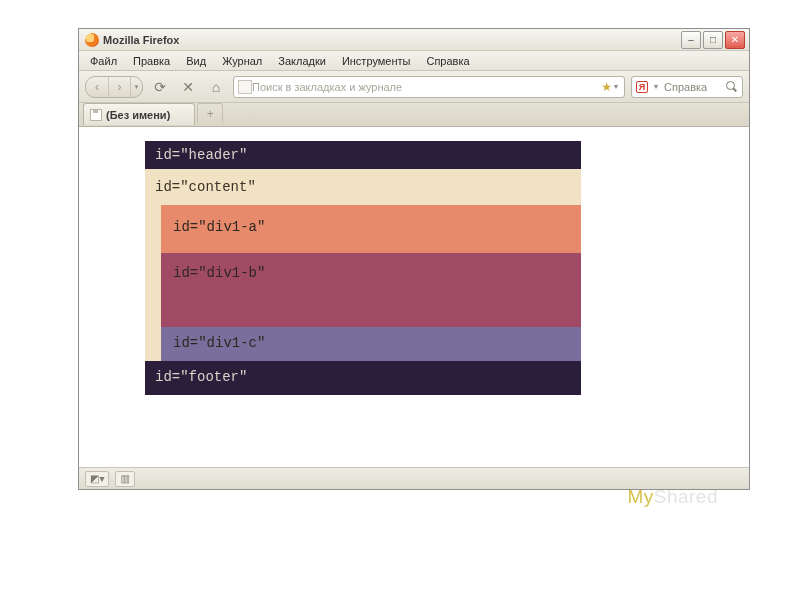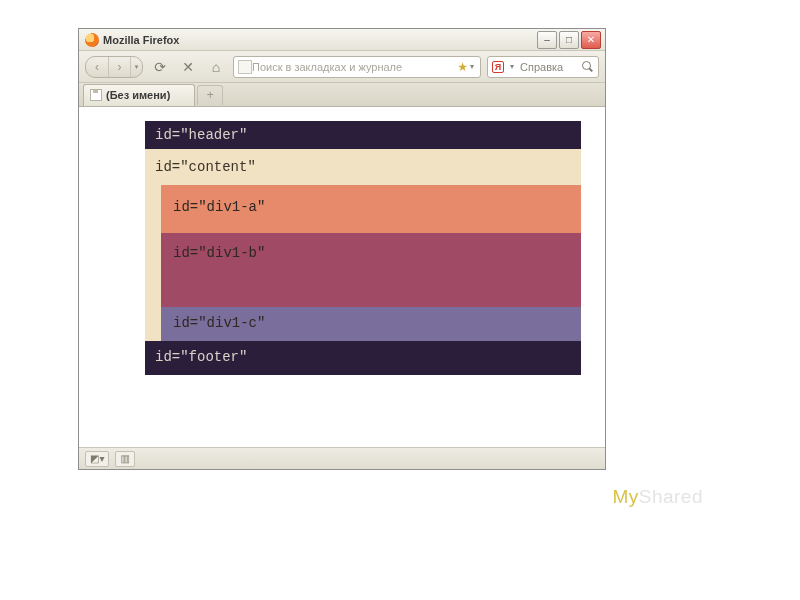--- a/index.html
+++ b/index.html
@@ -8,21 +8,21 @@
     font-family: Tahoma, Arial, sans-serif;
     font-size: 11px;
     width: 800px;
     height: 600px;
     overflow: hidden;
   }
   .stage {
     padding: 28px 78px 0 78px;
   }
   .browser-window {
-    width: 528px;
+    width: 672px;
     border: 1px solid #8e8e8e;
     background: #eceae3;
     box-shadow: 0 0 0 1px #fff inset;
   }
   
   .titlebar {
     height: 22px;
     background: linear-gradient(#f6f5ef, #e6e3d8);
     border-bottom: 1px solid #c9c6b9;
     display: flex;
@@ -157,21 +157,21 @@
   .mag::after {
     content: ""; position: absolute; width: 4px; height: 1.5px;
     background: #7e7b6e; transform: rotate(45deg); left: 7px; top: 8px;
   }
   
   .tabstrip {
     height: 24px;
     background: linear-gradient(#e5e2d6, #d9d6c8);
     border-bottom: 1px solid #b7b4a6;
     display: flex;
-    align-items: center;
+    align-items: flex-start;
     padding: 0 4px;
   }
   .tab {
     height: 22px;
     background: linear-gradient(#f6f4ec, #e6e3d7);
     border: 1px solid #b7b4a6;
     border-bottom: none;
     border-radius: 3px 3px 0 0;
     display: flex;
     align-items: center;
@@ -241,21 +241,21 @@
     border-radius: 2px;
     padding: 0 4px;
     display: flex; align-items: center;
     background: #f2f0e8;
     color: #7e7b6e;
     font-size: 10px;
   }
   
   .watermark {
     position: absolute;
-    right: 97px;
+    right: 82px;
     bottom: 92px;
     font-family: Arial, sans-serif;
     font-size: 19px;
     letter-spacing: 0.5px;
     color: #e4e4e4;
     user-select: none;
   }
   .watermark .accent { color: #d8c24a; }
 </style>
 </head>
@@ -268,20 +268,29 @@
       <span class="ff-logo"></span>
       <span class="titlebar-text">Mozilla Firefox</span>
       <span class="titlebar-spacer"></span>
       <div class="win-btns">
         <div class="win-btn">–</div>
         <div class="win-btn">□</div>
         <div class="win-btn close">✕</div>
       </div>
     </div>
 
+    <div class="menubar">
+      <span class="menu-item">Файл</span>
+      <span class="menu-item">Правка</span>
+      <span class="menu-item">Вид</span>
+      <span class="menu-item">Журнал</span>
+      <span class="menu-item">Закладки</span>
+      <span class="menu-item">Инструменты</span>
+      <span class="menu-item">Справка</span>
+    </div>
 
     <div class="toolbar">
       <div class="nav-pill">
         <div class="nav-half">‹</div>
         <div class="nav-half">›</div>
         <div class="nav-drop">▾</div>
       </div>
       <div class="tbtn">⟳</div>
       <div class="tbtn">✕</div>
       <div class="tbtn">⌂</div>

